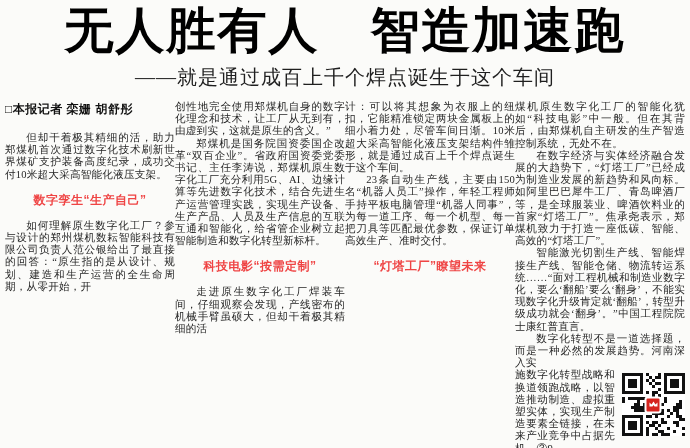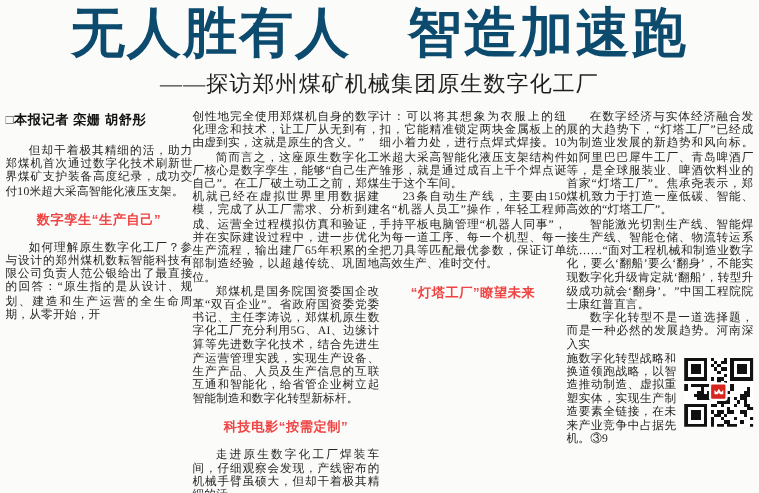--- a/index.html
+++ b/index.html
@@ -10,21 +10,21 @@
     color:#1c1c1c;
   }
   .page { position:relative; width:690px; height:448px; padding:2px 5px 0 5px; }
 
   .title {
     text-align:center;
     font-family:"Liberation Sans", sans-serif;
     font-weight:900;
     font-size:49px;
     letter-spacing:2px;
-    color:#0c4a6e;
+    color:#000000;
     line-height:56px;
   }
   .subtitle {
     text-align:center;
     font-size:20px;
     letter-spacing:1px;
     color:#1f1f1f;
     margin-top:7px;
     line-height:24px;
   }
@@ -87,47 +87,47 @@
     border-radius:3px;
     display:flex; align-items:center; justify-content:center;
   }
 </style>
 </head>
 <body>
 
 <div class="page">
 
   <h1 class="title">无人胜有人　智造加速跑</h1>
-  <div class="subtitle">——探访郑州煤矿机械集团原生数字化工厂</div>
+  <div class="subtitle">——就是通过成百上千个焊点诞生于这个车间</div>
 
   <div class="columns">
 
     <div class="col">
       <div class="byline">□本报记者 栾姗 胡舒彤</div>
       <p class="indent">但却干着极其精细的活，助力郑煤机首次通过数字化技术刷新世界煤矿支护装备高度纪录，成功交付10米超大采高智能化液压支架。</p>
       <h2 class="sec">数字孪生“生产自己”</h2>
       <p class="indent">如何理解原生数字化工厂？参与设计的郑州煤机数耘智能科技有限公司负责人范公银给出了最直接的回答：“原生指的是从设计、规划、建造和生产运营的全生命周期，从零开始，开</p>
     </div>
 
     <div class="col">
       <p>创性地完全使用郑煤机自身的数字化理念和技术，让工厂从无到有，由虚到实，这就是原生的含义。”</p>
-      <p class="indent">简而言之，这座原生数字化工厂核心是数字孪生，能够“自己生产自己”。在工厂破土动工之前，郑煤机就已经在虚拟世界里用数据建模，完成了从工厂需求、分析到建成、运营全过程模拟仿真和验证，并在实际建设过程中，进一步优化生产流程，输出建厂65年积累的全部制造经验，以超越传统、巩固地位。</p>
       <p class="indent">郑煤机是国务院国资委国企改革“双百企业”。省政府国资委党委书记、主任李涛说，郑煤机原生数字化工厂充分利用5G、AI、边缘计算等先进数字化技术，结合先进生产运营管理实践，实现生产设备、生产产品、人员及生产信息的互联互通和智能化，给省管企业树立起智能制造和数字化转型新标杆。</p>
       <h2 class="sec">科技电影“按需定制”</h2>
       <p class="indent">走进原生数字化工厂焊装车间，仔细观察会发现，产线密布的机械手臂虽硕大，但却干着极其精细的活</p>
     </div>
 
     <div class="col">
-      <p>计：可以将其想象为衣服上的纽扣，它能精准锁定两块金属板上的细小着力处，进行点焊式焊接。10米超大采高智能化液压支架结构件雏形，就是通过成百上千个焊点诞生于这个车间。</p>
+      <p>计：可以将其想象为衣服上的纽扣，它能精准锁定两块金属板上的细小着力处，尽管车间日渐。10米超大采高智能化液压支架结构件雏形，就是通过成百上千个焊点诞生于这个车间。</p>
       <p class="indent">23条自动生产线，主要由150名“机器人员工”操作，年轻工程师手持平板电脑管理“机器人同事”，为每一道工序、每一个机型、每一把刀具等匹配最优参数，保证订单高效生产、准时交付。</p>
       <h2 class="sec">“灯塔工厂”瞭望未来</h2>
 
     </div>
 
     <div class="col">
+      <p>煤机原生数字化工厂的智能化犹如“科技电影”中一般。但在其背后，由郑煤机自主研发的生产智造控制系统，无处不在。</p>
       <p class="indent">在数字经济与实体经济融合发展的大趋势下，“灯塔工厂”已经成为制造业发展的新趋势和风向标。如阿里巴巴犀牛工厂、青岛啤酒厂等，是全球服装业、啤酒饮料业的首家“灯塔工厂”。焦承尧表示，郑煤机致力于打造一座低碳、智能、高效的“灯塔工厂”。</p>
       <p class="indent">智能激光切割生产线、智能焊接生产线、智能仓储、物流转运系统……“面对工程机械和制造业数字化，要么‘翻船’要么‘翻身’，不能实现数字化升级肯定就‘翻船’，转型升级成功就会‘翻身’。”中国工程院院士康红普直言。</p>
       <p class="indent">数字化转型不是一道选择题，而是一种必然的发展趋势。河南深入实</p>
       <div class="tail">
         <div class="qr-fig">
           <div class="qr-box">
             <svg id="qr-svg" viewBox="0 0 21 21" width="63" height="63" shape-rendering="crispEdges" aria-hidden="true">
                 <rect x="8" y="0" width="1" height="1" fill="#111"></rect>
                 <rect x="12" y="0" width="1" height="1" fill="#111"></rect>
                 <rect x="9" y="1" width="1" height="1" fill="#111"></rect>

